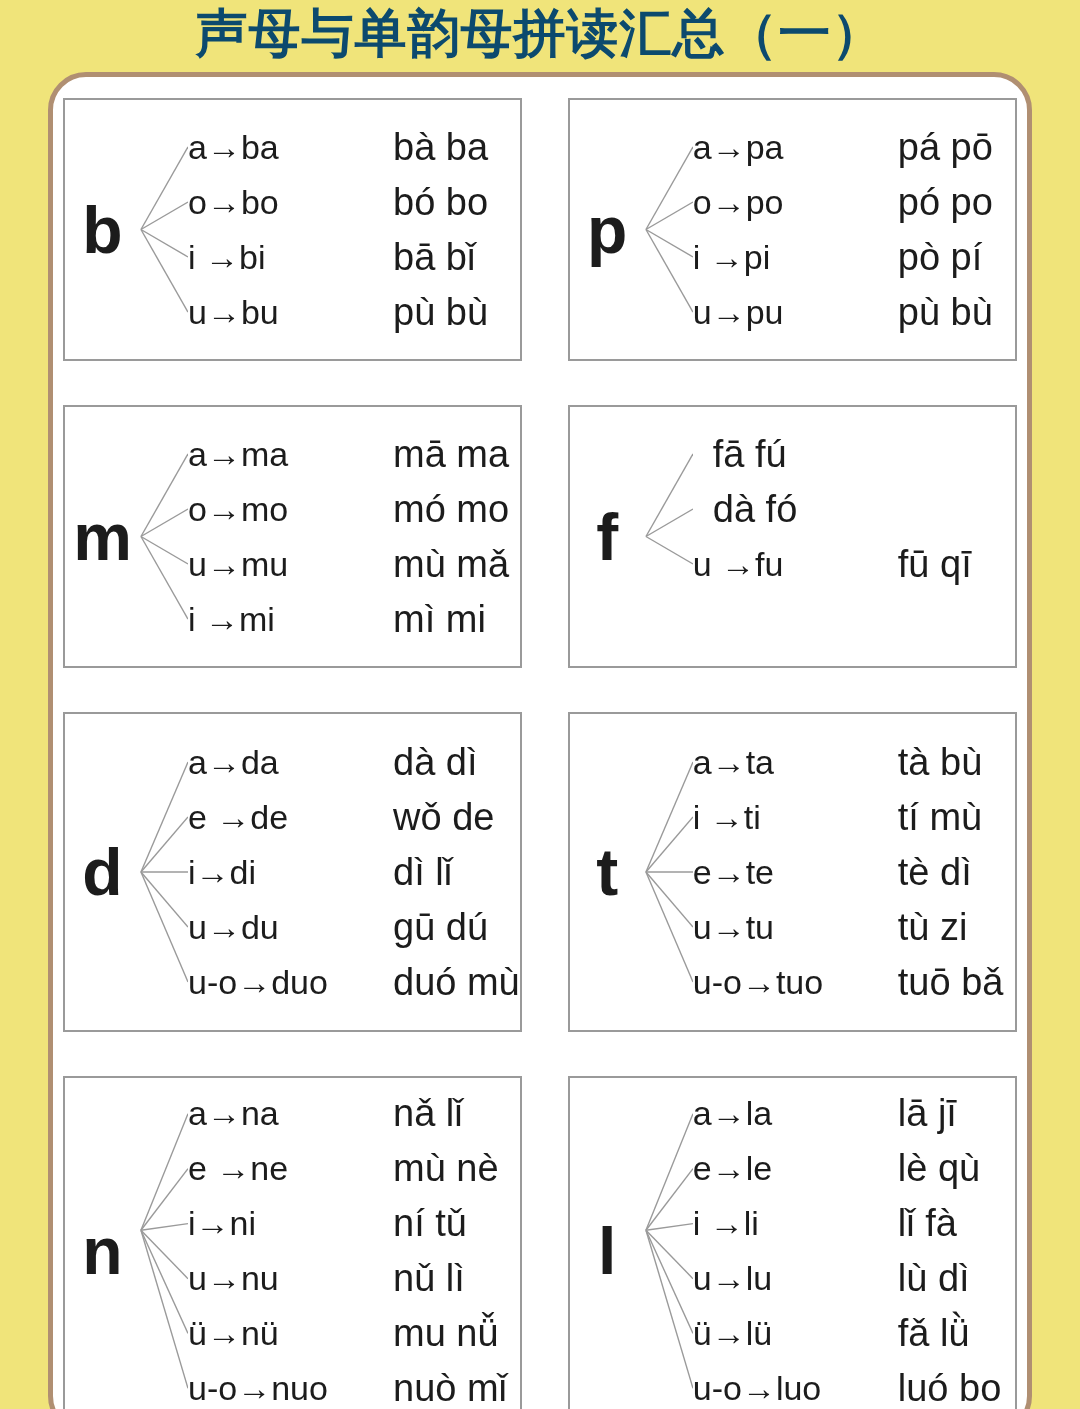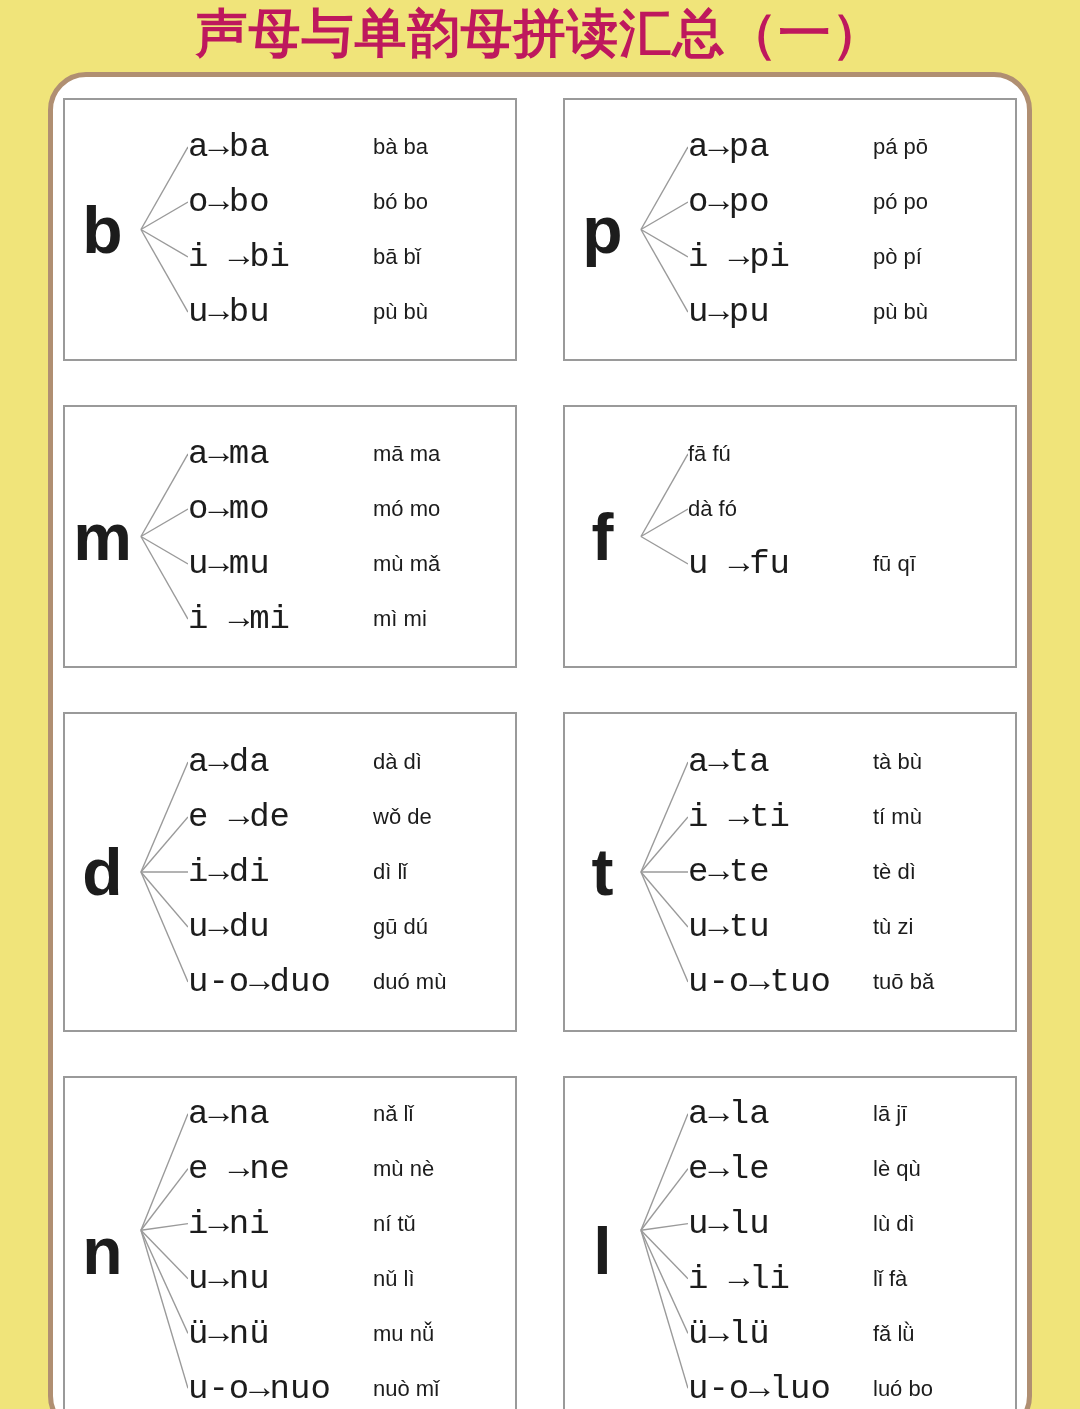--- a/index.html
+++ b/index.html
@@ -15,21 +15,21 @@
     width: 1080px; height: 1409px;
     overflow: hidden;
     background: var(--background);
     font-family: "Liberation Sans", "DejaVu Sans", sans-serif;
     color: var(--text);
   }
   .page { position: relative; width: 1080px; height: 1409px; }
   .title {
     height: 68px;
     display: flex; align-items: center; justify-content: center;
-    font-size: 52px; font-weight: 800; color: #be185d;
+    font-size: 52px; font-weight: 800; color: #0c4a6e;
     letter-spacing: 1px;
   }
   .panel {
     position: absolute; left: 48px; top: 72px;
     width: 984px; height: 1362px;
     background: var(--panel_bg);
     border: 5px solid var(--panel_border);
     border-radius: 38px;
     padding: 21px 10px;
     display: grid;
@@ -51,22 +51,22 @@
   }
   .fan { width: 48px; flex: 0 0 48px; position: relative; }
   .fan svg { position: absolute; left: 0; top: 0; width: 100%; height: 100%; display: block; }
   .fan line { stroke: #9a9a9a; stroke-width: 1.4; vector-effect: non-scaling-stroke; }
   .rows {
     flex: 1;
     display: flex; flex-direction: column; justify-content: center;
   }
   .row { height: 55px; display: flex; align-items: center; }
   .row.empty { visibility: hidden; }
-  .combo { width: 185px; font-size: 34px; font-weight: 500; white-space: pre; font-family: Liberation Mono, monospace; }
-  .example { flex: 1; font-size: 22px; font-weight: 500; white-space: pre; }
+  .combo { width: 185px; font-size: 34px; font-weight: 500; white-space: pre; }
+  .example { flex: 1; font-size: 38px; font-weight: 500; white-space: pre; margin-left: 20px; }
 </style>
 </head>
 <body>
 
 <div class="page">
 
   <div class="title">声母与单韵母拼读汇总（一）</div>
 
   <div class="panel">
 
@@ -309,28 +309,28 @@
       <div class="rows">
         <div class="row">
             <span class="combo">a→la</span>
             <span class="example">lā jī</span>
           </div>
         <div class="row">
             <span class="combo">e→le</span>
             <span class="example">lè qù</span>
           </div>
         <div class="row">
+            <span class="combo">i →li</span>
+            <span class="example">lǐ fà</span>
+          </div>
+        <div class="row">
             <span class="combo">u→lu</span>
             <span class="example">lù dì</span>
           </div>
         <div class="row">
-            <span class="combo">i →li</span>
-            <span class="example">lǐ fà</span>
-          </div>
-        <div class="row">
             <span class="combo">ü→lü</span>
             <span class="example">fǎ lǜ</span>
           </div>
         <div class="row">
             <span class="combo">u-o→luo</span>
             <span class="example">luó bo</span>
           </div>
       </div>
     </div>
 

